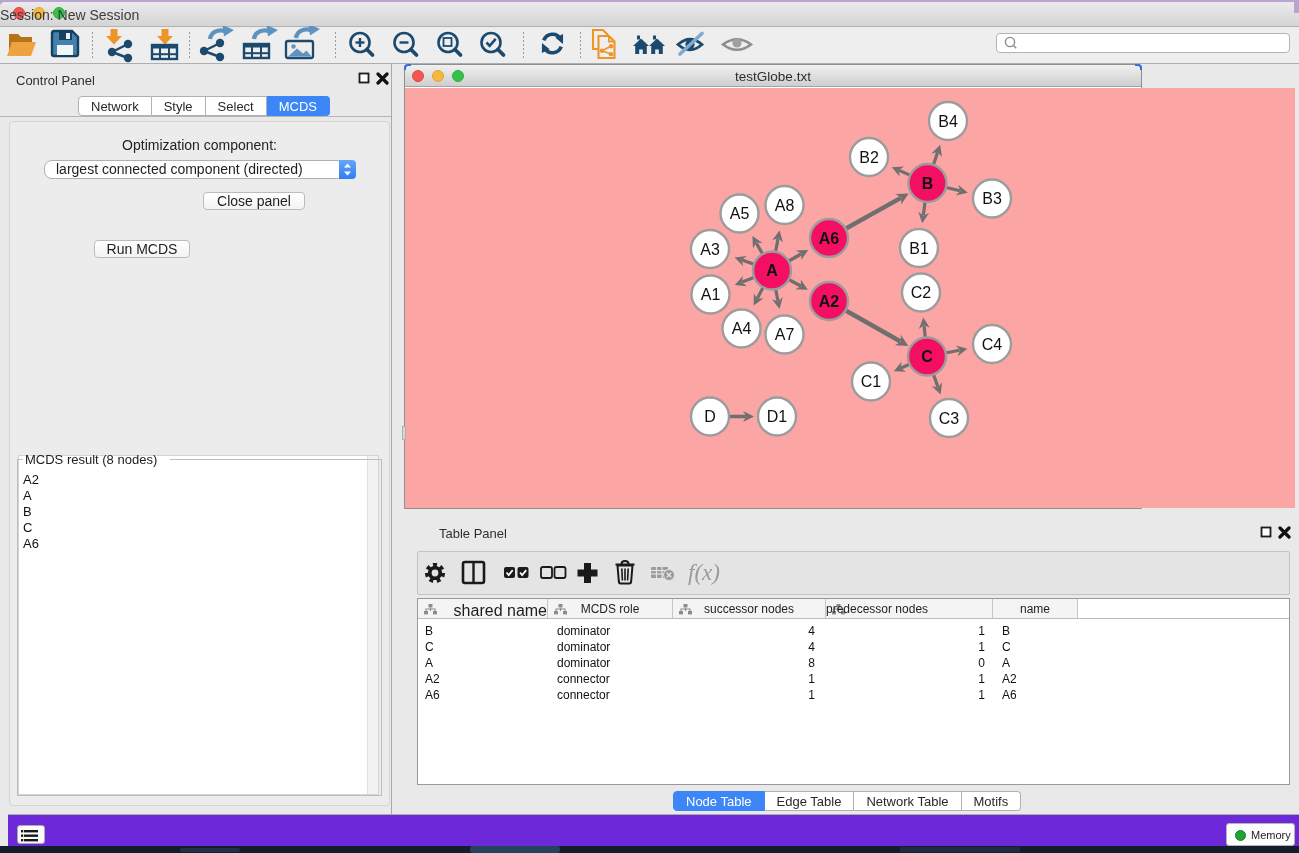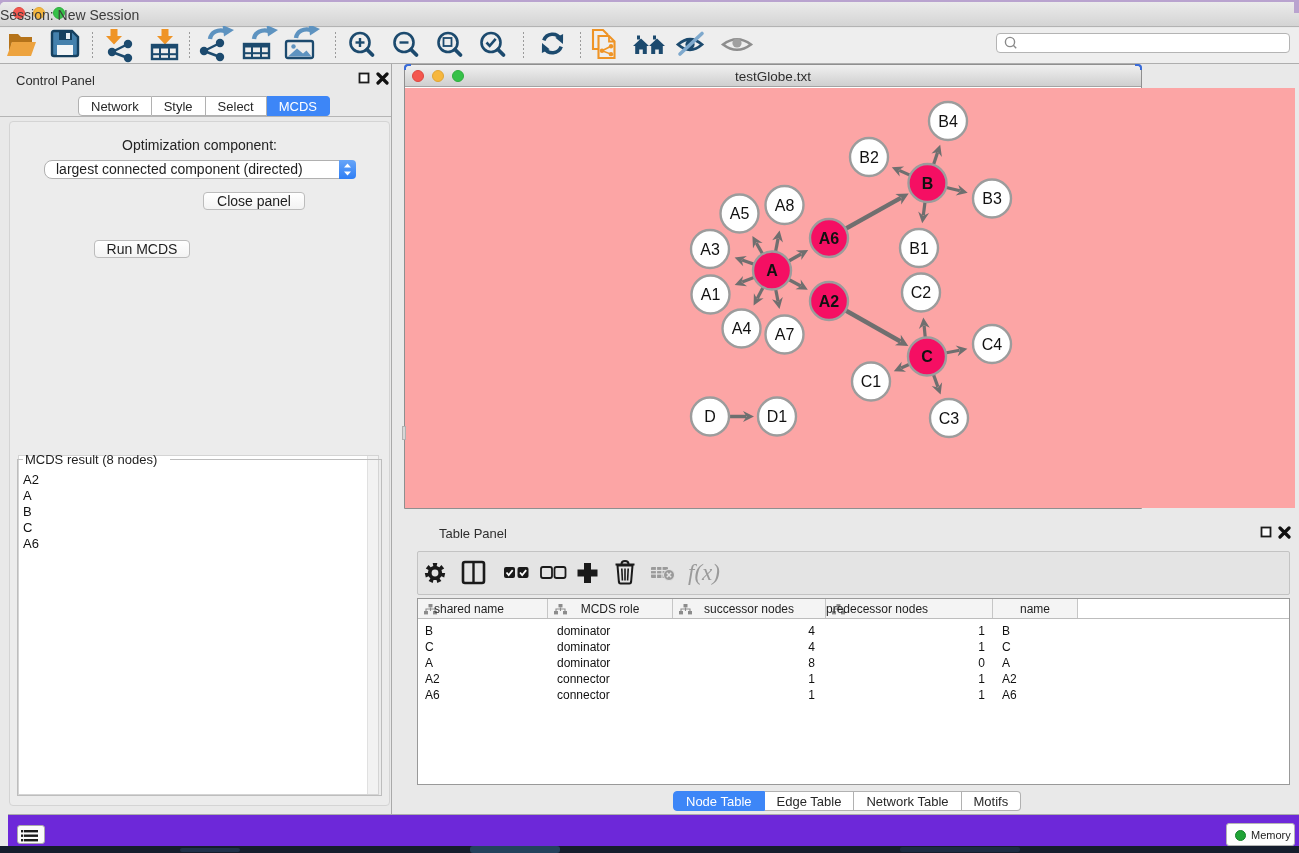--- a/index.html
+++ b/index.html
@@ -346,21 +346,21 @@
           <div style="position:absolute;left:0;top:19px;width:871px;height:1px;background:#bdbdbd;"></div>
           <div style="position:absolute;left:0px;top:0;width:130px;height:19px;background:#f4f4f4;border-right:1px solid #c6c6c6;">
             <span style="position:absolute;left:6px;top:4px;"><svg width="13" height="11" viewBox="0 0 13 11" style="vertical-align:-1px;">
                 <g fill="#8c8c8c">
                   <rect x="4.5" y="0" width="4" height="3.4"></rect>
                   <rect x="0" y="7" width="4" height="3.4"></rect>
                   <rect x="9" y="7" width="4" height="3.4"></rect>
                 </g>
                 <path d="M2,7 V5 H11 V7 M6.5,3.4 V7" fill="none" stroke="#8c8c8c" stroke-width="1.1"></path>
               </svg></span>
-            <div style="position:absolute;left:16px;right:0;top:3px;text-align:left;font-size:12px;color:#1e1e1e;">shared name</div>
+            <div style="position:absolute;left:16px;right:0;top:3px;text-align:right;font-size:16px;color:#1e1e1e;">shared name</div>
           </div>
           <div style="position:absolute;left:130px;top:0;width:125px;height:19px;background:#f4f4f4;border-right:1px solid #c6c6c6;">
             <span style="position:absolute;left:6px;top:4px;"><svg width="13" height="11" viewBox="0 0 13 11" style="vertical-align:-1px;">
                 <g fill="#8c8c8c">
                   <rect x="4.5" y="0" width="4" height="3.4"></rect>
                   <rect x="0" y="7" width="4" height="3.4"></rect>
                   <rect x="9" y="7" width="4" height="3.4"></rect>
                 </g>
                 <path d="M2,7 V5 H11 V7 M6.5,3.4 V7" fill="none" stroke="#8c8c8c" stroke-width="1.1"></path>
               </svg></span>

